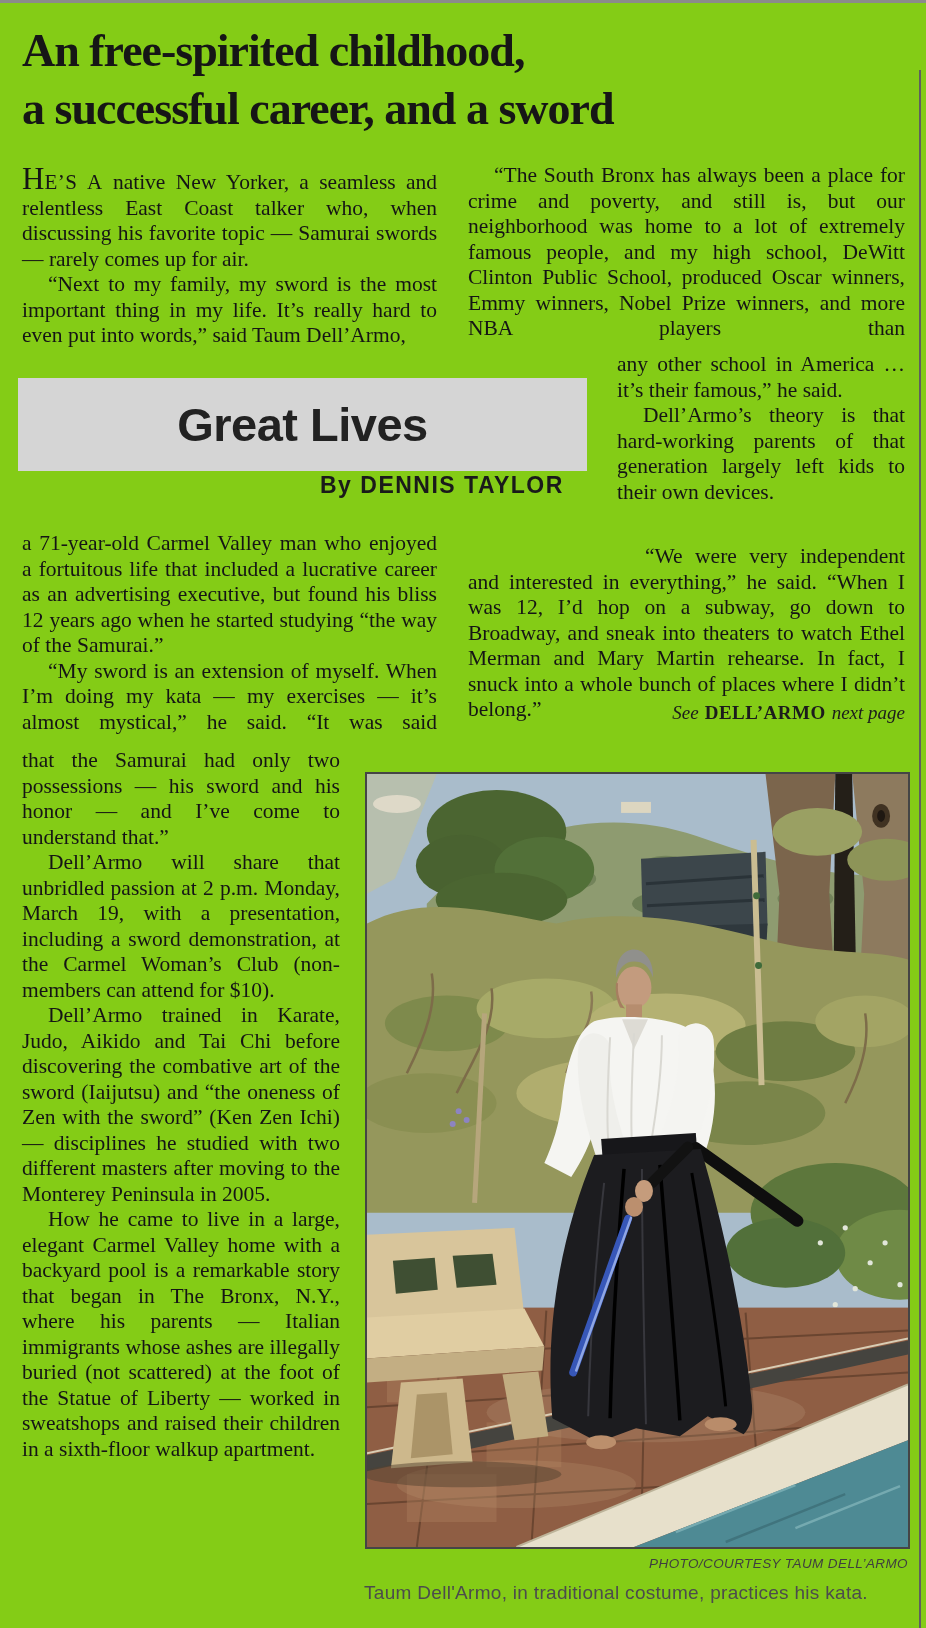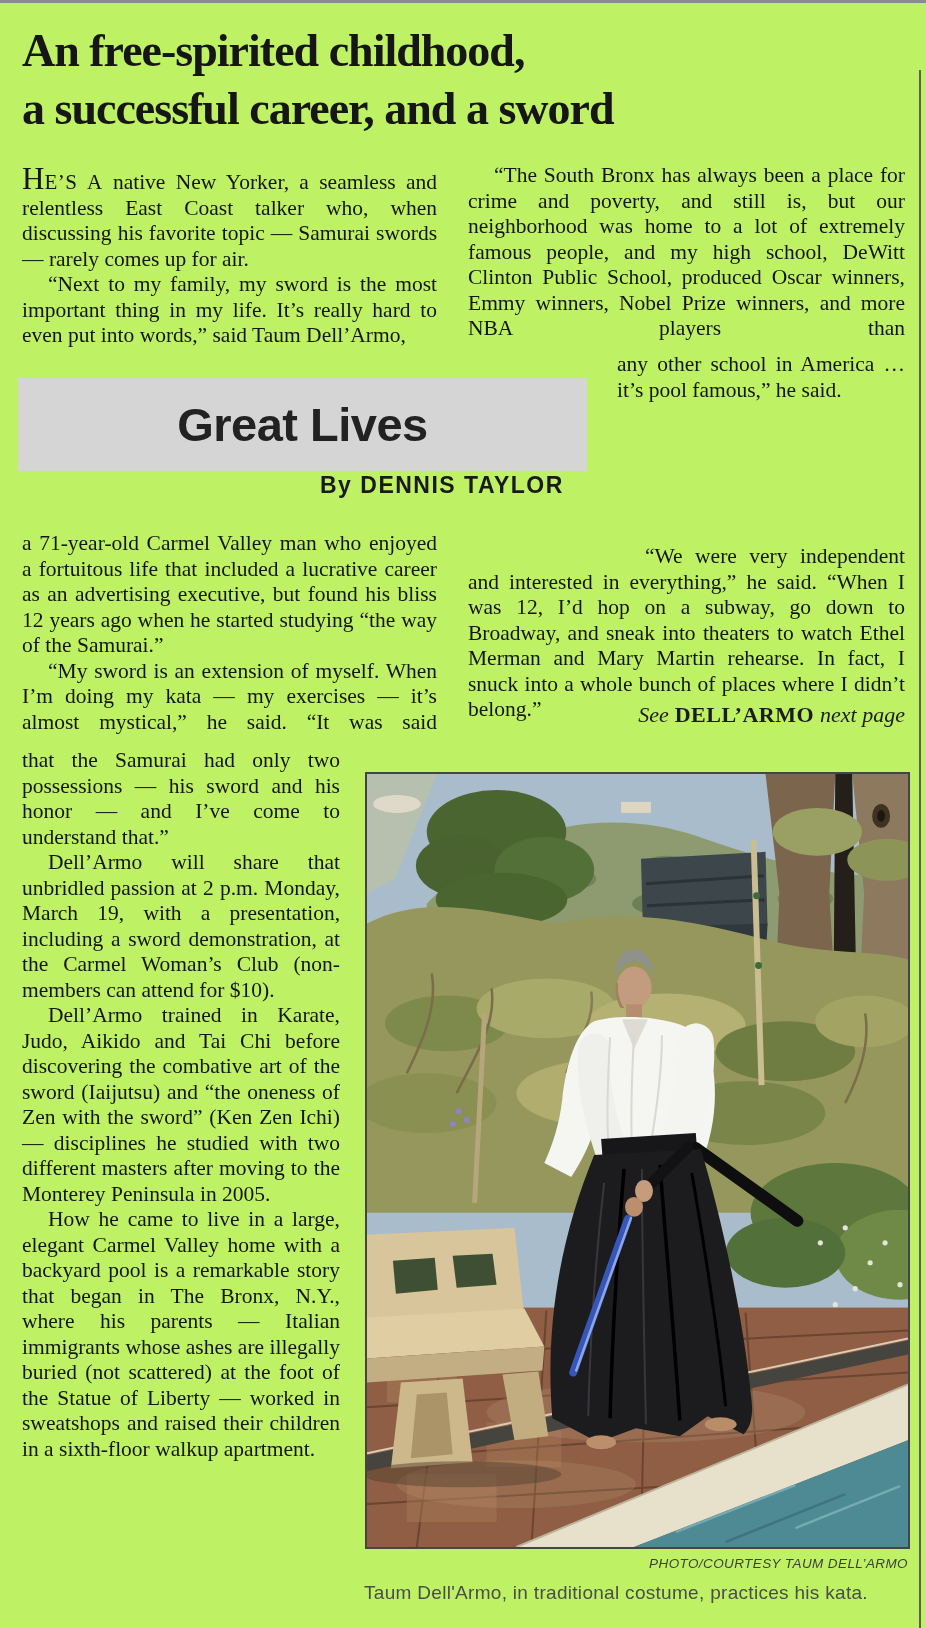--- a/index.html
+++ b/index.html
@@ -1,17 +1,17 @@
 <!DOCTYPE html>
 <html><head>
 <meta charset="utf-8">
 <style>
   html,body{margin:0;padding:0;background:#ffffff;}
   body{font-family:"Liberation Serif", serif; color:#1c1c1c;}
-  #page{position:relative;width:926px;height:1628px;background:#bef264;overflow:hidden;}
+  #page{position:relative;width:926px;height:1628px;background:#84cc16;overflow:hidden;}
 
   .abs{position:absolute;}
 
   .top-rule{left:0;top:0;width:926px;height:3px;background:#8b8b8b;}
   .right-rule{left:919px;top:70px;width:2px;height:1558px;background:#5f5f5f;}
 
   .headline{left:22px;top:22px;width:860px;font-weight:bold;font-size:46px;
             line-height:58px;letter-spacing:-1px;color:#161616;}
 
   .body-block{font-size:21.5px;line-height:25.5px;text-align:justify;color:#151515;}
@@ -31,21 +31,21 @@
   .leadcaps{font-size:21px;letter-spacing:0.5px;}
 
   .gl-box{left:18px;top:378px;width:569px;height:93px;background:#d5d5d5;
           display:flex;align-items:center;justify-content:center;}
   .gl-box span{font-family:"Liberation Sans", sans-serif;font-weight:bold;
                font-size:47px;letter-spacing:-0.5px;color:#222;}
 
   .byline{left:320px;top:472px;font-family:"Liberation Sans", sans-serif;
           font-weight:bold;font-size:23px;letter-spacing:1.5px;color:#1a1a1a;}
 
-  .jumpline{left:468px;top:702px;width:437px;text-align:right;font-size:22px;}
+  .jumpline{left:468px;top:702px;width:437px;text-align:right;font-size:19px;}
   .jump-see,.jump-rest{font-style:italic;}
   .jump-slug{font-weight:bold;margin:0 6px;letter-spacing:0.5px;}
 
   .subhead{font-weight:bold;text-align:center;text-indent:0 !important;
            margin:10px 0 4px 0 !important;font-size:21.5px;}
 
   .photo{left:365px;top:772px;width:545px;height:777px;box-sizing:border-box;
          border:2px solid #454545;background:#a9bccb;}
   .photo svg{display:block;width:100%;height:100%;}
 
@@ -73,21 +73,22 @@
   <div class="abs body-block left-top">
     <p><span class="dropH">H</span><span class="leadcaps">E’S A</span><span> native New Yorker, a seamless and relentless East Coast talker who, when discussing his favorite topic — Samurai swords — rarely comes up for air.</span></p>
     <p class="indent">“Next to my family, my sword is the most important thing in my life. It’s really hard to even put into words,” said Taum Dell’Armo,</p>
   </div>
 
   <div class="abs body-block right-top cont-just">
     <p class="indent">“The South Bronx has always been a place for crime and poverty, and still is, but our neighborhood was home to a lot of extremely famous people, and my high school, DeWitt Clinton Public School, produced Oscar winners, Emmy winners, Nobel Prize winners, and more NBA players than</p>
   </div>
 
   <div class="abs body-block right-wrap">
-    <p>any other school in America … it’s pool famous,” he said.</p>
+    <p>any other school in America … it’s their famous,” he said.</p>
+    <p class="indent">Dell’Armo’s theory is that hard-working parents of that generation largely left kids to their own devices.</p>
   </div>
 
   <div class="abs gl-box">
     <span>Great Lives</span>
   </div>
 
   <div class="abs byline">By DENNIS TAYLOR</div>
 
   <div class="abs body-block left-mid">
     <p>a 71-year-old Carmel Valley man who enjoyed a fortuitous life that included a lucrative career as an advertising executive, but found his bliss 12 years ago when he started studying “the way of the Samurai.”</p>

